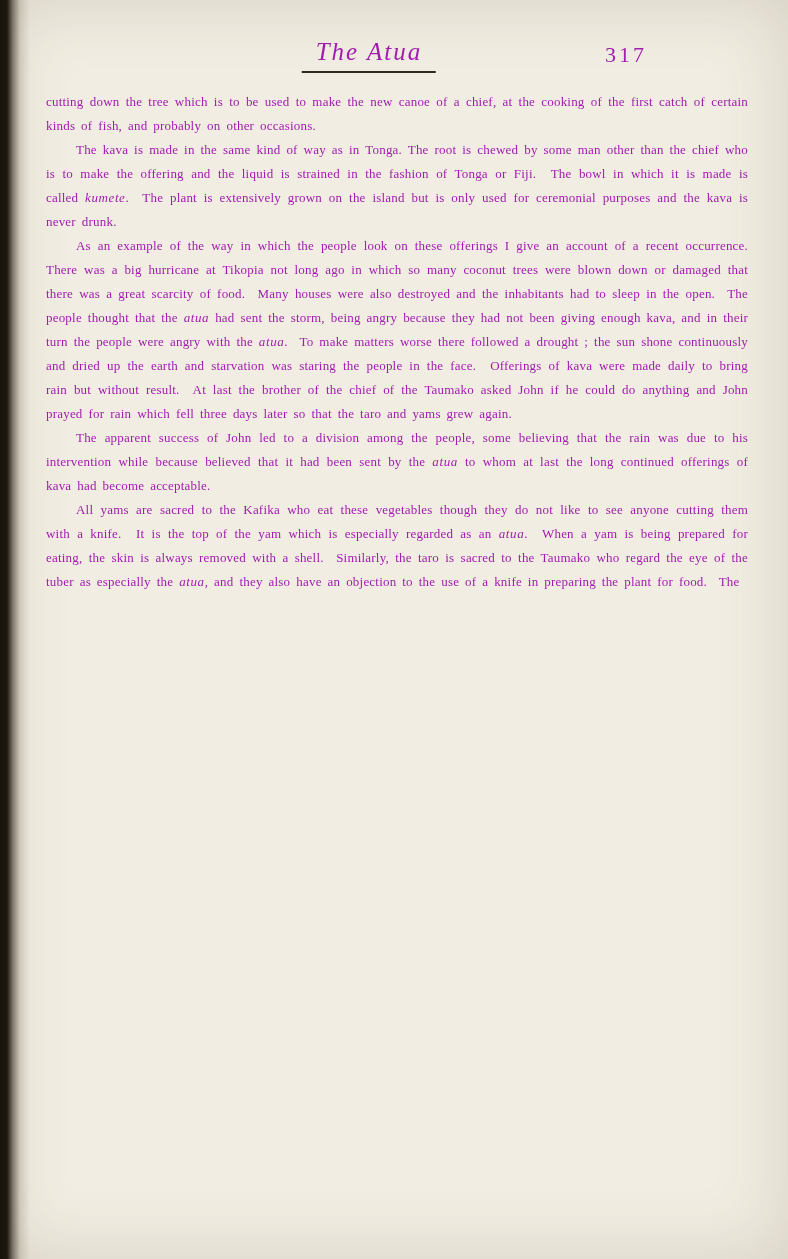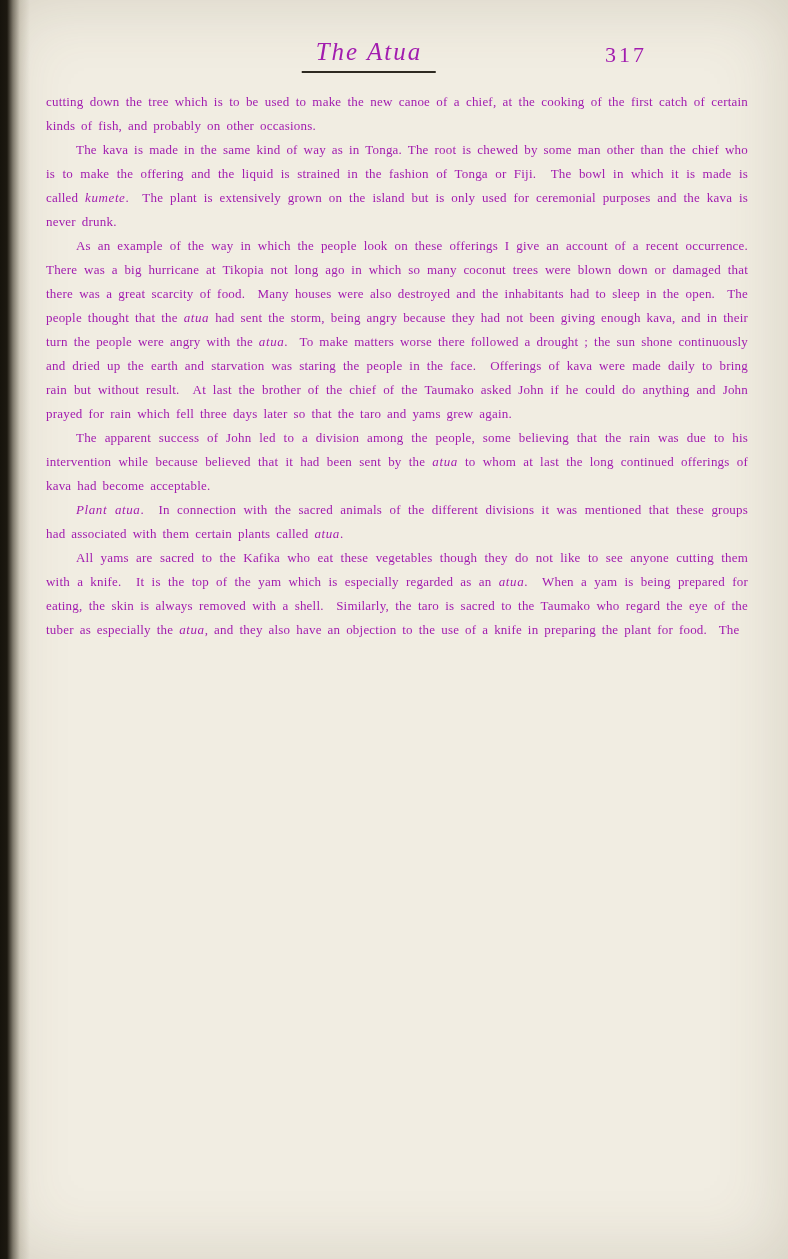--- a/index.html
+++ b/index.html
@@ -86,17 +86,16 @@
   <div class="page-inner">
     <div class="page-header">
       <span class="running-title">The Atua</span>
       <span class="page-number">317</span>
     </div>
     <div class="body-text">
         <p class=""><span>cutting down the tree which is to be used to make the new canoe of a chief, at the cooking of the first catch of certain kinds of fish, and probably on other occasions.</span></p>
         <p class="indent"><span>The kava is made in the same kind of way as in Tonga. The root is chewed by some man other than the chief who is to make the offering and the liquid is strained in the fashion of Tonga or Fiji.  The bowl in which it is made is called </span><em>kumete</em><span>.  The plant is extensively grown on the island but is only used for ceremonial purposes and the kava is never drunk.</span></p>
         <p class="indent"><span>As an example of the way in which the people look on these offerings I give an account of a recent occurrence. There was a big hurricane at Tikopia not long ago in which so many coconut trees were blown down or damaged that there was a great scarcity of food.  Many houses were also destroyed and the inhabitants had to sleep in the open.  The people thought that the </span><em>atua</em><span> had sent the storm, being angry because they had not been giving enough kava, and in their turn the people were angry with the </span><em>atua</em><span>.  To make matters worse there followed a drought ; the sun shone continuously and dried up the earth and starvation was staring the people in the face.  Offerings of kava were made daily to bring rain but without result.  At last the brother of the chief of the Taumako asked John if he could do anything and John prayed for rain which fell three days later so that the taro and yams grew again.</span></p>
         <p class="indent"><span>The apparent success of John led to a division among the people, some believing that the rain was due to his intervention while because believed that it had been sent by the </span><em>atua</em><span> to whom at last the long continued offerings of kava had become acceptable.</span></p>
-        <p class="indent"><em>Plant atua</em><span>.  In connection with the sacred animals of the different divisions it was mentioned that these groups had associated with them certain plants called </span><em>atua</em><span>.</span></p>
         <p class="indent"><span>All yams are sacred to the Kafika who eat these vegetables though they do not like to see anyone cutting them with a knife.  It is the top of the yam which is especially regarded as an </span><em>atua</em><span>.  When a yam is being prepared for eating, the skin is always removed with a shell.  Similarly, the taro is sacred to the Taumako who regard the eye of the tuber as especially the </span><em>atua</em><span>, and they also have an objection to the use of a knife in preparing the plant for food.  The</span></p>
       </div>
   </div>
 </div>
 
 </body></html>

